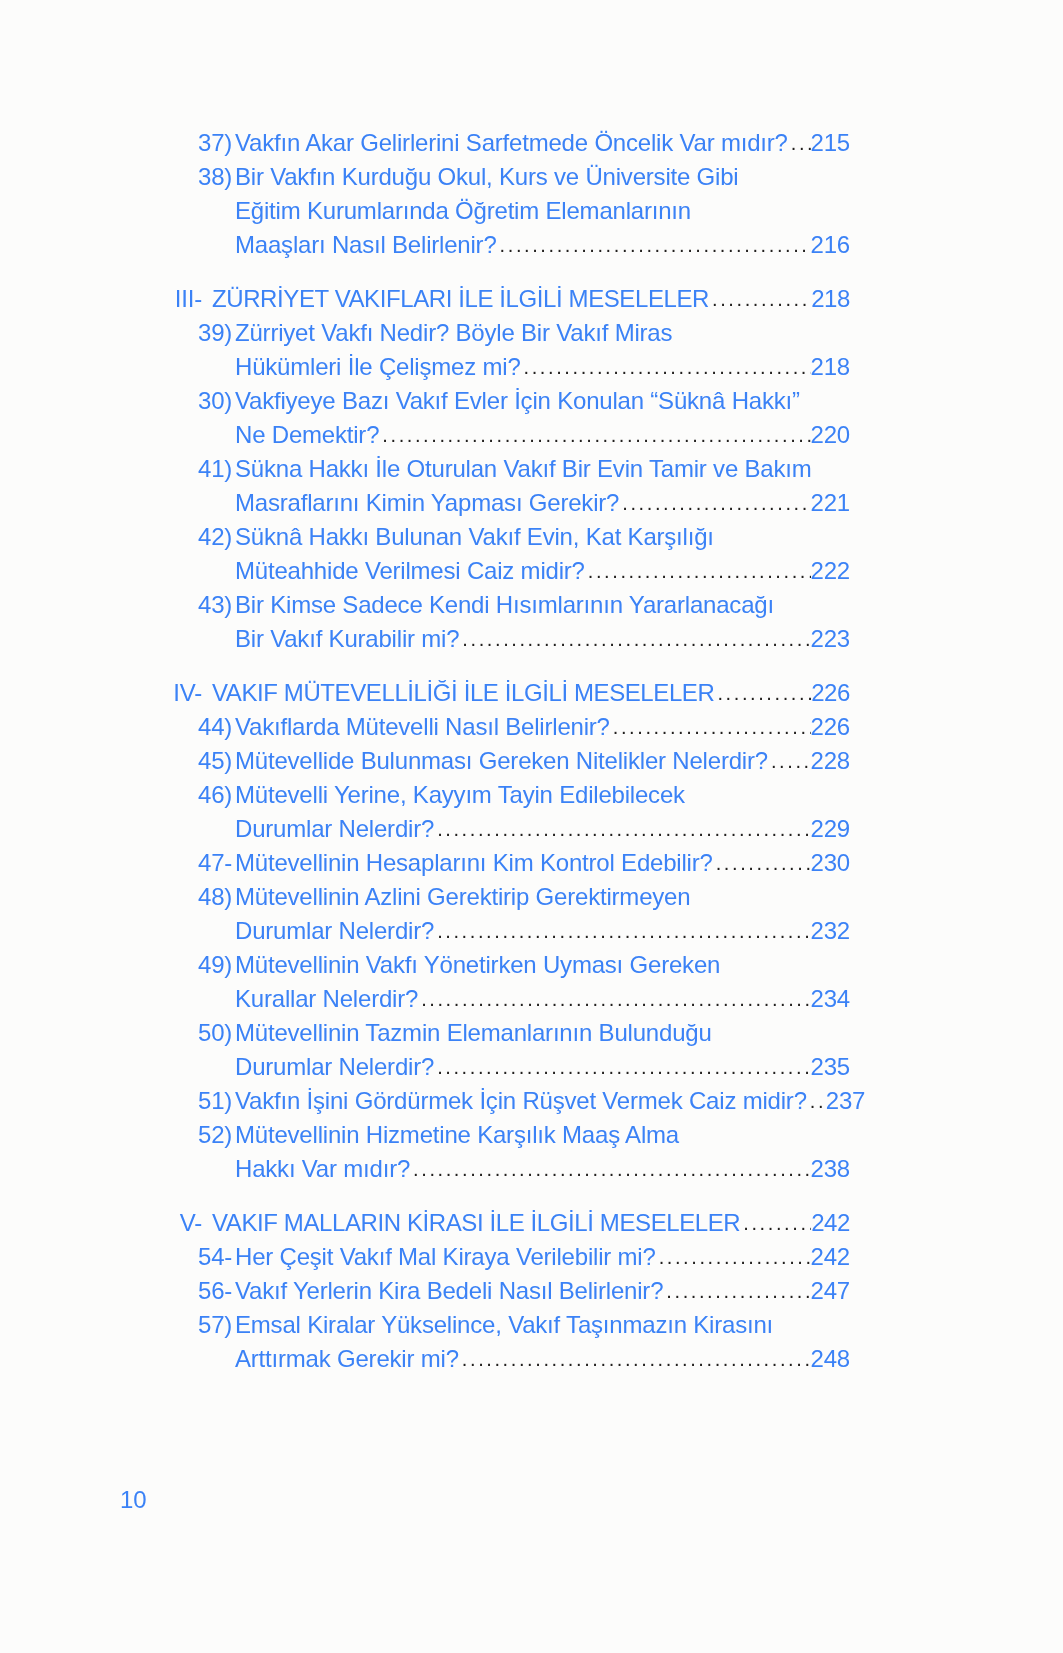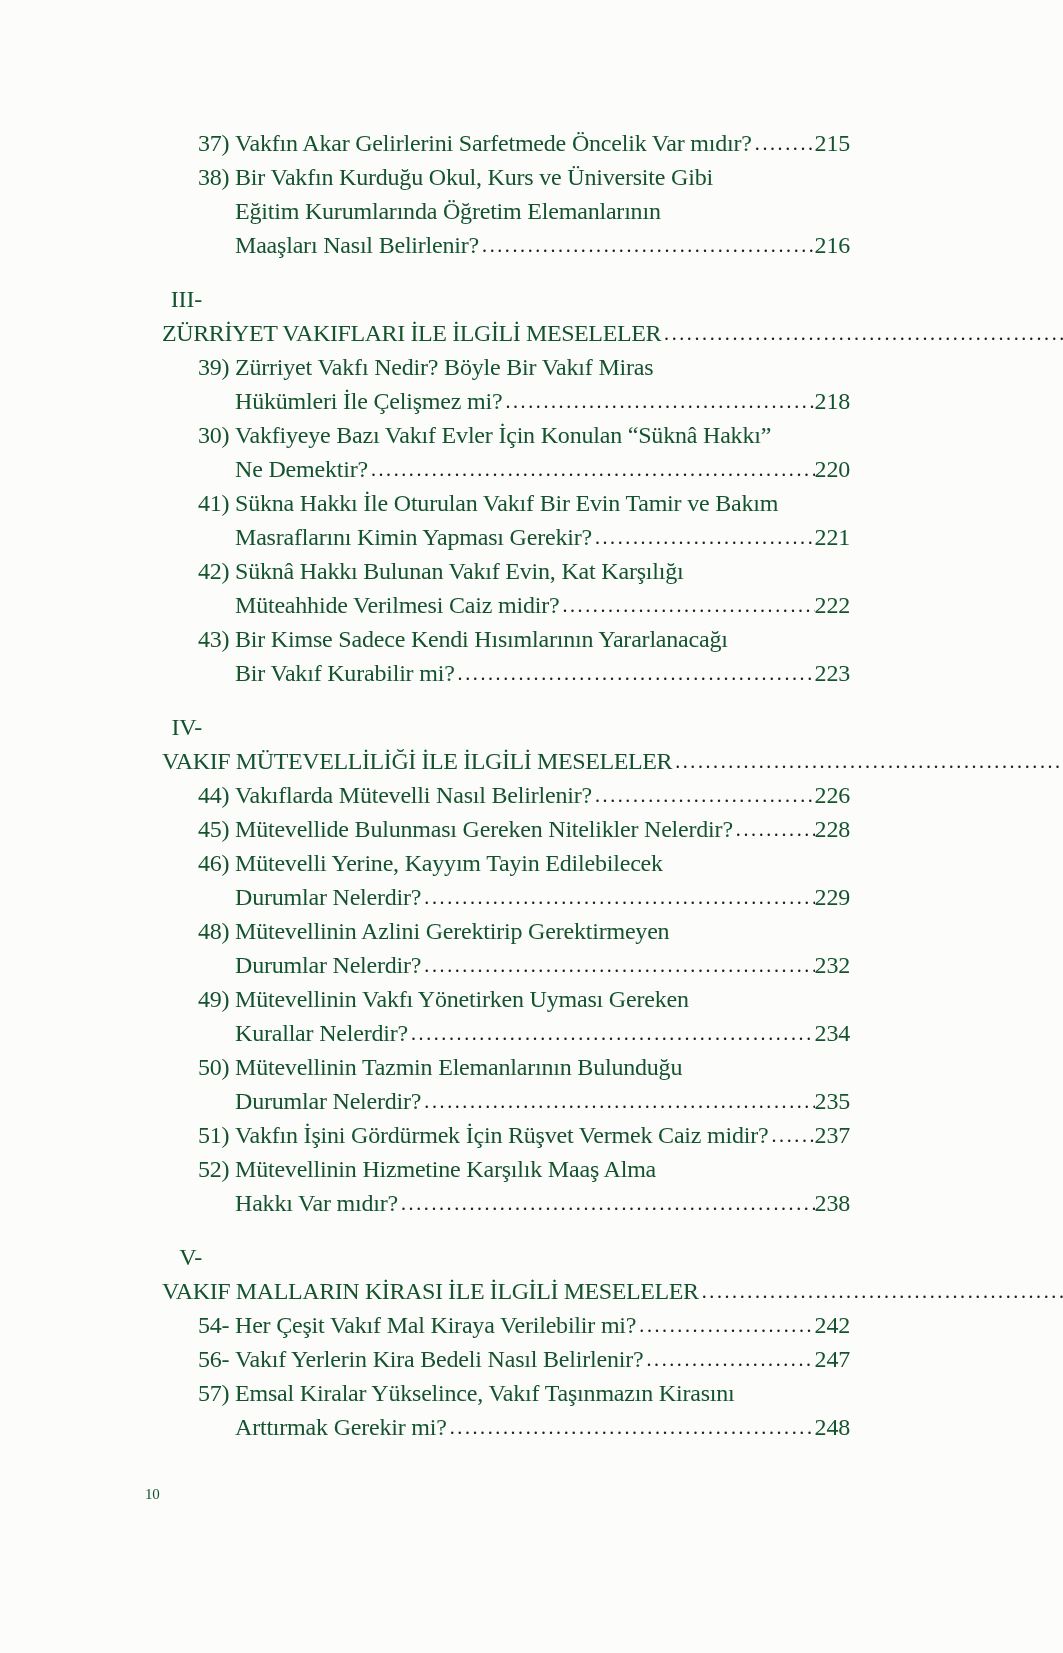--- a/index.html
+++ b/index.html
@@ -6,40 +6,39 @@
     margin: 0;
     padding: 0;
     background: #e8e8e8;
   }
   .page {
     position: relative;
     width: 1063px;
     height: 1653px;
     margin: 0 auto;
     background: #fcfcfb;
-    color: #14532d;
-    font-family: Liberation Serif, serif;
+    color: #3b82f6;
+    font-family: Liberation Sans, sans-serif;
     font-size: 24px;
     letter-spacing: -0.2px;
     overflow: hidden;
   }
   .toc {
     position: absolute;
     left: 162px;
     top: 126px;
     width: 688px;
   }
   .row {
     display: flex;
     align-items: baseline;
     line-height: 34px;
   }
   .row.section {
     margin-top: 20px;
-    flex-direction: column;
   }
   .num {
     flex: 0 0 auto;
     white-space: nowrap;
   }
   .section .num {
     width: 50px;
     text-align: right;
     padding-right: 10px;
     box-sizing: border-box;
@@ -81,23 +80,23 @@
   }
   .pagenum {
     flex: 0 0 auto;
     white-space: nowrap;
   }
   .section .line, .section .txt {
     letter-spacing: -0.4px;
   }
   .footer-pagenum {
     position: absolute;
-    left: 145px;
+    left: 120px;
     top: 1486px;
-    font-size: 15px;
+    font-size: 24px;
   }
 </style>
 </head>
 <body>
 
 <div class="page">
   <div class="toc" id="toc">
       <div class="row item">
         <span class="num">37)</span>
         <div class="body">
@@ -220,20 +219,30 @@
         <div class="body">
           <div class="line">Mütevelli Yerine, Kayyım Tayin Edilebilecek</div>
           <div class="line lastline">
             <span class="txt">Durumlar Nelerdir?</span>
             <span class="leader"></span>
             <span class="pagenum">229</span>
           </div>
         </div>
       </div>
       <div class="row item">
+        <span class="num">47-</span>
+        <div class="body">
+          <div class="line lastline">
+            <span class="txt">Mütevellinin Hesaplarını Kim Kontrol Edebilir?</span>
+            <span class="leader"></span>
+            <span class="pagenum">230</span>
+          </div>
+        </div>
+      </div>
+      <div class="row item">
         <span class="num">48)</span>
         <div class="body">
           <div class="line">Mütevellinin Azlini Gerektirip Gerektirmeyen</div>
           <div class="line lastline">
             <span class="txt">Durumlar Nelerdir?</span>
             <span class="leader"></span>
             <span class="pagenum">232</span>
           </div>
         </div>
       </div>

